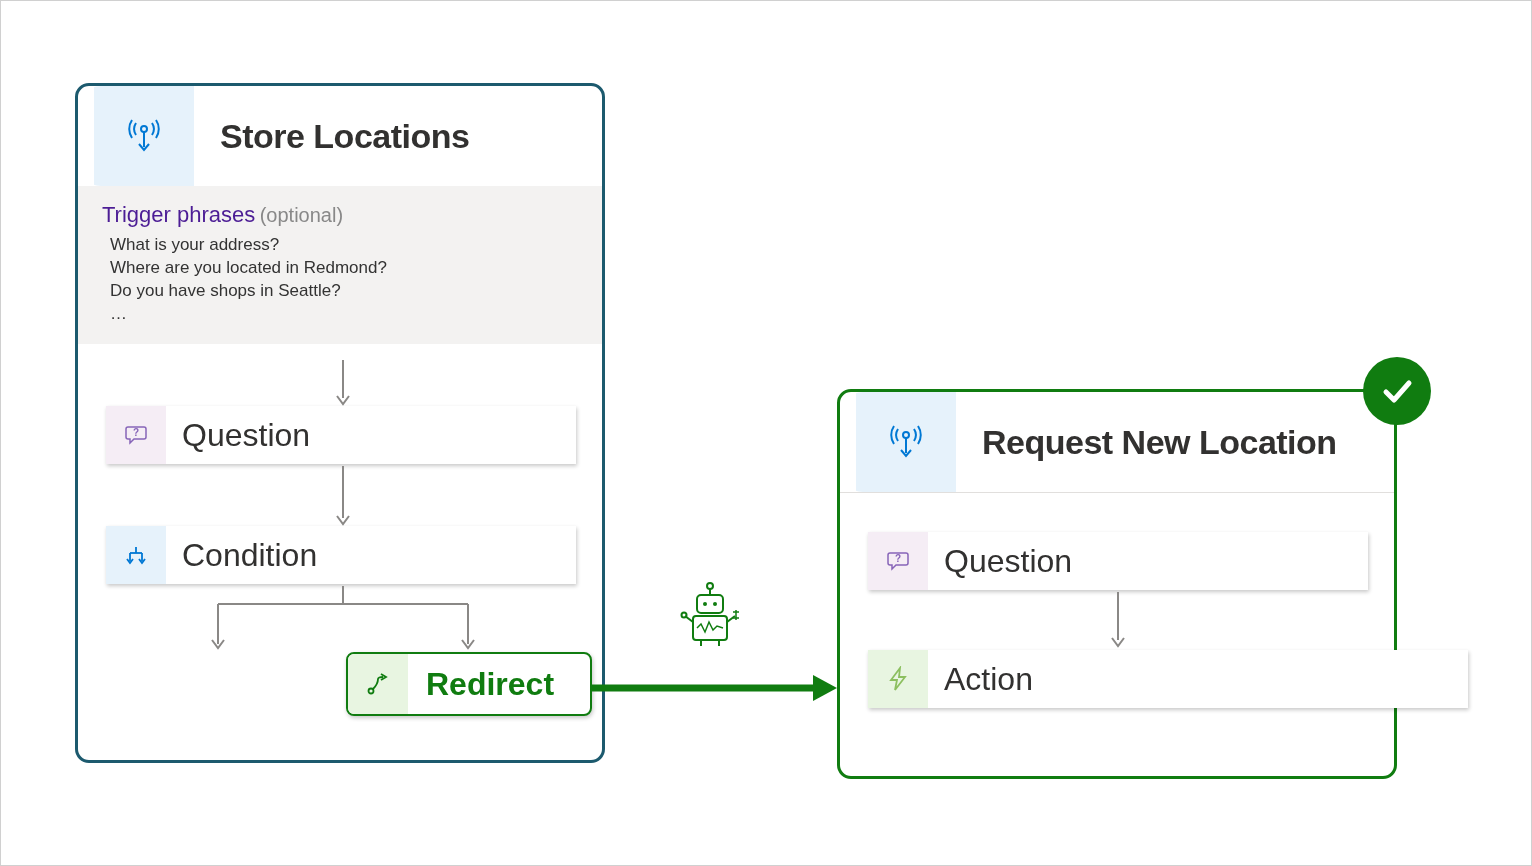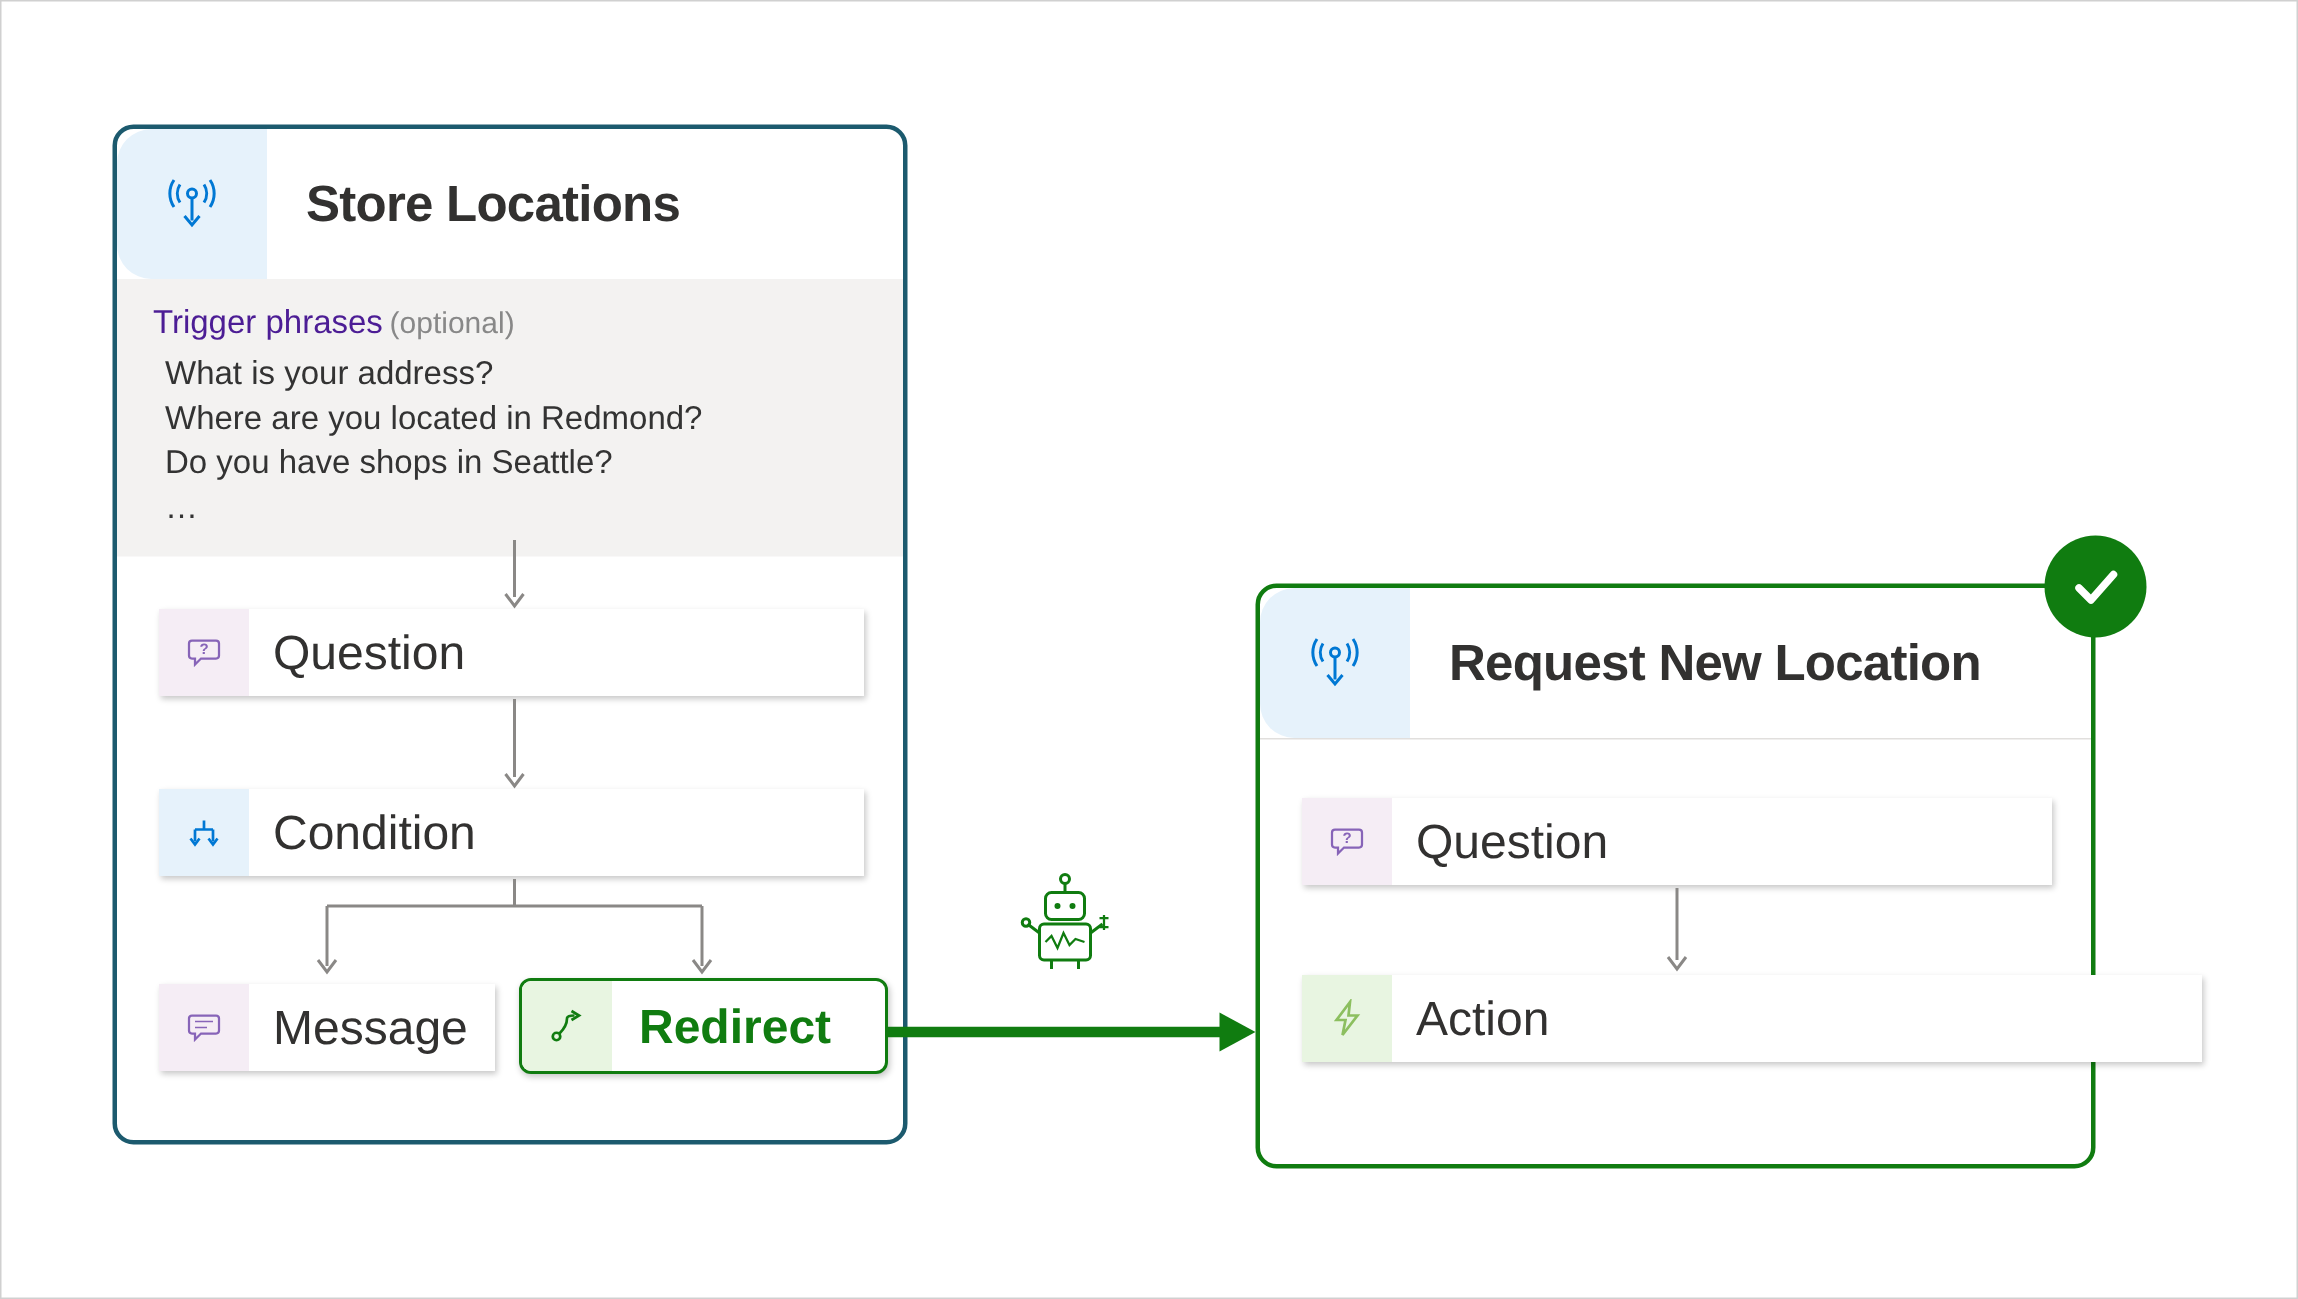--- a/index.html
+++ b/index.html
@@ -32,21 +32,21 @@
     left: 836px;
     top: 388px;
     width: 560px;
     height: 390px;
     border: 3px solid #107c10;
   }
   .topic-header {
     display: flex;
     align-items: center;
     height: 100px;
-    padding-left: 0;
+    padding-left: 16px;
     border-top-left-radius: 12px;
     border-top-right-radius: 12px;
     overflow: hidden;
     border-radius: 23px;
   }
   .topic-icon-box {
     width: 100px;
     height: 100px;
     background: #e6f2fb;
     display: flex;
@@ -66,21 +66,21 @@
   }
   .trigger-title {
     font-size: 22px;
     color: #4c1d95;
   }
   .trigger-optional {
     font-size: 20px;
     color: #888;
   }
   .trigger-phrase {
-    font-size: 22px;
+    font-size: 17px;
     color: #333;
     padding-left: 8px;
     line-height: 1.35;
   }
   .node {
     position: relative;
     display: flex;
     align-items: center;
     height: 58px;
     background: #fff;
@@ -199,30 +199,20 @@
 
     <svg class="arrow-svg" style="left:100px; top:500px;" width="340" height="70">
       <line x1="165" y1="0" x2="165" y2="18" stroke="#8a8886" stroke-width="2"></line>
       <line x1="40" y1="18" x2="290" y2="18" stroke="#8a8886" stroke-width="2"></line>
       <line x1="40" y1="18" x2="40" y2="58" stroke="#8a8886" stroke-width="2"></line>
       <path d="M 34 54 L 40 62 L 46 54" fill="none" stroke="#8a8886" stroke-width="2"></path>
       <line x1="290" y1="18" x2="290" y2="58" stroke="#8a8886" stroke-width="2"></line>
       <path d="M 284 54 L 290 62 L 296 54" fill="none" stroke="#8a8886" stroke-width="2"></path>
     </svg>
 
-    <div class="node" style="position:absolute; left:28px; top:570px; width:224px;">
-      <div class="node-icon-box bg-lavender">
-        <svg width="24" height="24" viewBox="0 0 24 24">
-          <path d="M 4 4 Q 2 4 2 6 L 2 14 Q 2 16 4 16 L 6 16 L 6 20 L 10 16 L 20 16 Q 22 16 22 14 L 22 6 Q 22 4 20 4 Z" fill="none" stroke="#8764b8" stroke-width="1.5"></path>
-          <line x1="6" y1="8" x2="18" y2="8" stroke="#8764b8" stroke-width="1"></line>
-          <line x1="6" y1="12" x2="14" y2="12" stroke="#8764b8" stroke-width="1"></line>
-        </svg>
-      </div>
-      <div class="node-label">Message</div>
-    </div>
 
     <div class="node node-redirect" style="position:absolute; left:268px; top:566px; width:246px; height:64px;">
       <div class="node-icon-box bg-lightgreen" style="border-top-left-radius:6px; border-bottom-left-radius:6px;">
         <svg width="24" height="24" viewBox="0 0 24 24">
           <circle cx="5" cy="19" r="2.5" fill="none" stroke="#107c10" stroke-width="1.8"></circle>
           <path d="M 7 17 Q 12 12 12 7 Q 12 5 17 5" fill="none" stroke="#107c10" stroke-width="1.8"></path>
           <path d="M 15 2 L 20 5 L 15 8" fill="none" stroke="#107c10" stroke-width="1.8"></path>
         </svg>
       </div>
       <div class="node-label" style="padding-left:18px;">Redirect</div>

